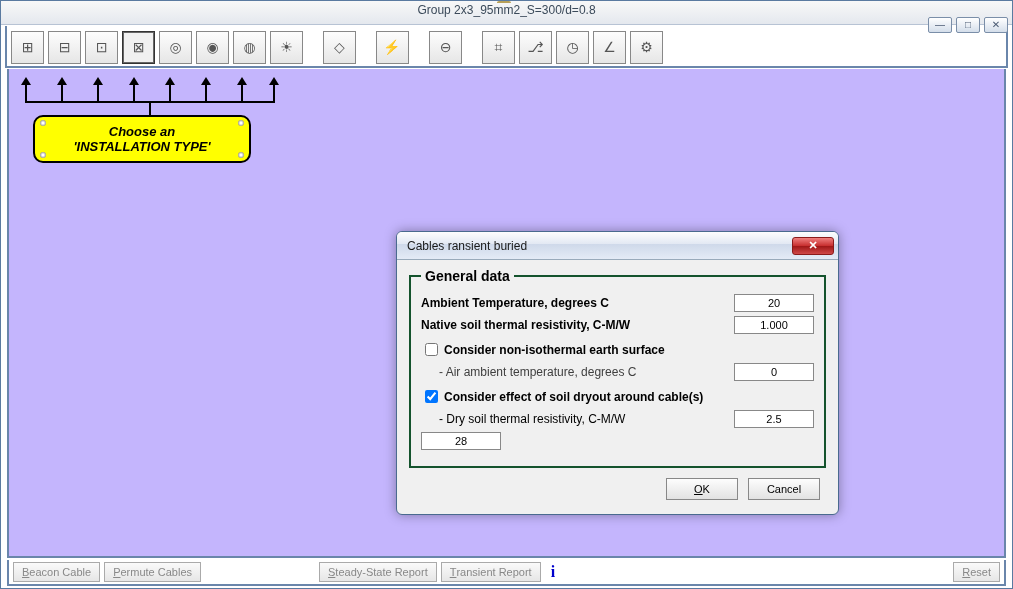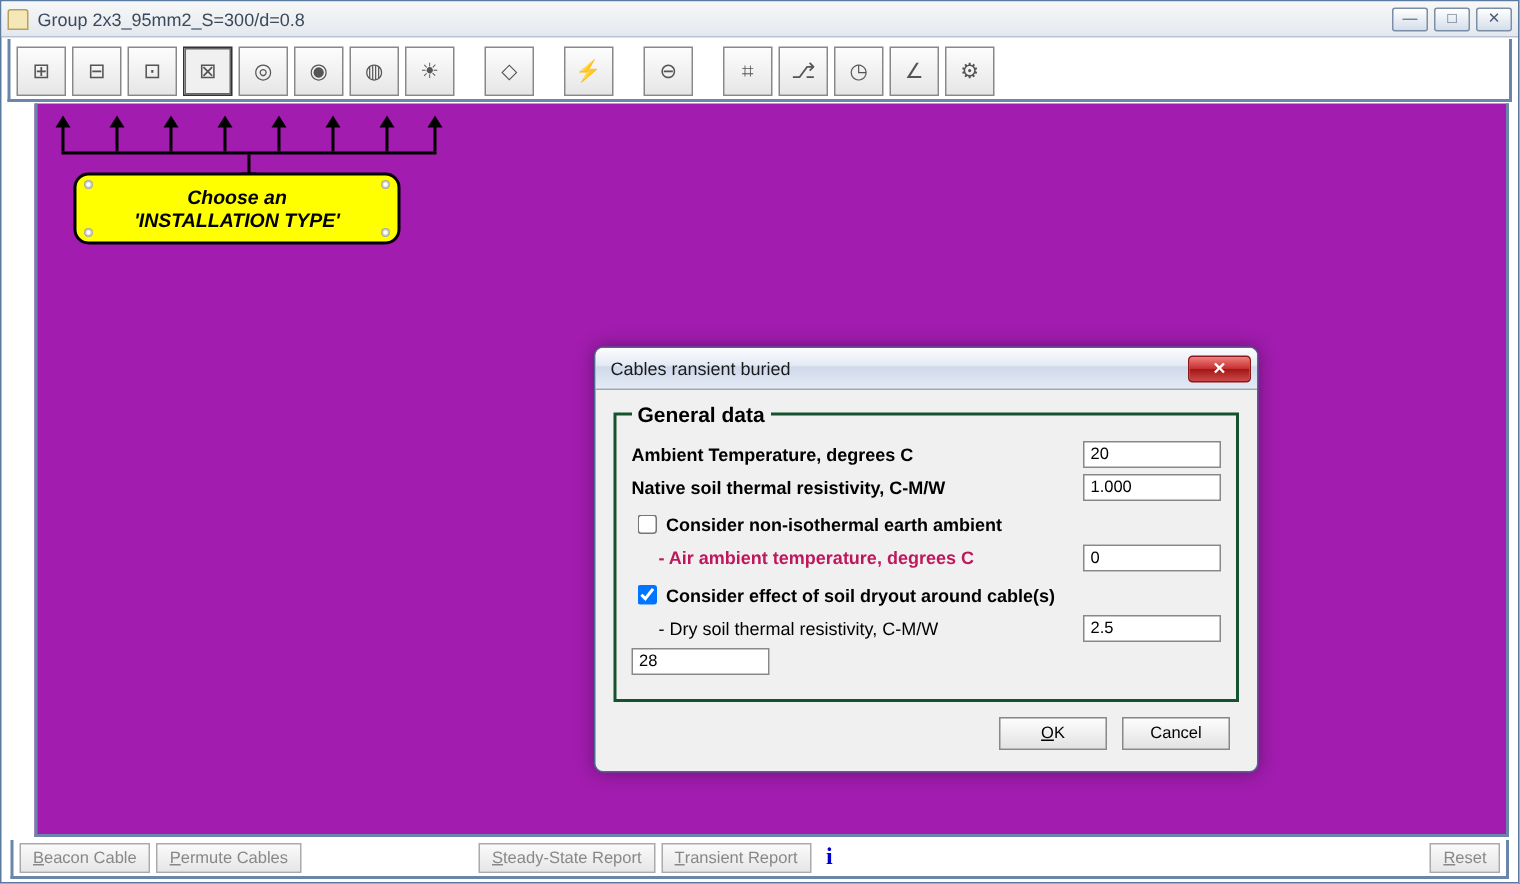--- a/index.html
+++ b/index.html
@@ -17,20 +17,21 @@
     border: 1px solid #5a7aa0;
     background: #fff;
   }
   .titlebar {
     height: 24px;
     background: linear-gradient(to bottom, #f8f8f8, #e4e8ee);
     border-bottom: 1px solid #b7c3d4;
     display: flex;
     align-items: center;
     padding: 0 4px;
+    flex-direction: column;
   }
   .titlebar .folder-icon {
     width: 14px; height: 14px;
     margin-right: 6px;
     display: inline-block;
     background: #f4e7b8;
     border: 1px solid #b8a15a;
     border-radius: 2px 2px 0 0;
     position: relative;
   }
@@ -83,22 +84,21 @@
 
   
   .content {
     position: absolute;
     top: 68px;
     left: 6px;
     right: 6px;
     bottom: 30px;
     border: 2px solid #6a86ab;
     border-top: none;
-    background: #a21caf;
-    margin-left: 16px;
+    background: #c4b5fd;
   }
 
   
   .arrows {
     position: absolute;
     top: 14px;
     left: 16px;
     width: 250px;
     height: 22px;
   }
@@ -221,35 +221,36 @@
     display: flex;
     align-items: center;
     margin: 4px 0;
   }
   .row label {
     font-weight: bold;
     font-size: 12px;
     flex: 1;
   }
   .row label.dim {
-    color: #be185d;
-    font-weight: bold;
+    color: #404040;
+    font-weight: normal;
     padding-left: 18px;
   }
   .row label.sub {
     font-weight: normal;
     padding-left: 18px;
   }
   .row input[type=text] {
-    width: 92px;
+    width: 80px;
     height: 18px;
     border: 1px solid #888;
     font-size: 11px;
     padding: 0 4px;
     background: #fff;
+    text-align: center;
   }
   .chk {
     display: flex;
     align-items: center;
     margin: 6px 0 2px 0;
   }
   .chk input { margin-right: 6px; }
   .chk span { font-weight: bold; font-size: 12px; }
   .dlg-buttons {
     display: flex;
@@ -405,21 +406,21 @@
           <input type="text" value="20" style="">
         </div>
 
         <div class="row">
           <label>Native soil thermal resistivity, C-M/W</label>
           <input type="text" value="1.000" style="">
         </div>
 
         <div class="chk">
           <input type="checkbox" style="">
-          <span>Consider non-isothermal earth ambient</span>
+          <span>Consider non-isothermal earth surface</span>
         </div>
         <div class="row">
           <label class="dim">- Air ambient temperature, degrees C</label>
           <input type="text" value="0" style="">
         </div>
 
         <div class="chk">
           <input type="checkbox" checked="" style="">
           <span>Consider effect of soil dryout around cable(s)</span>
         </div>

